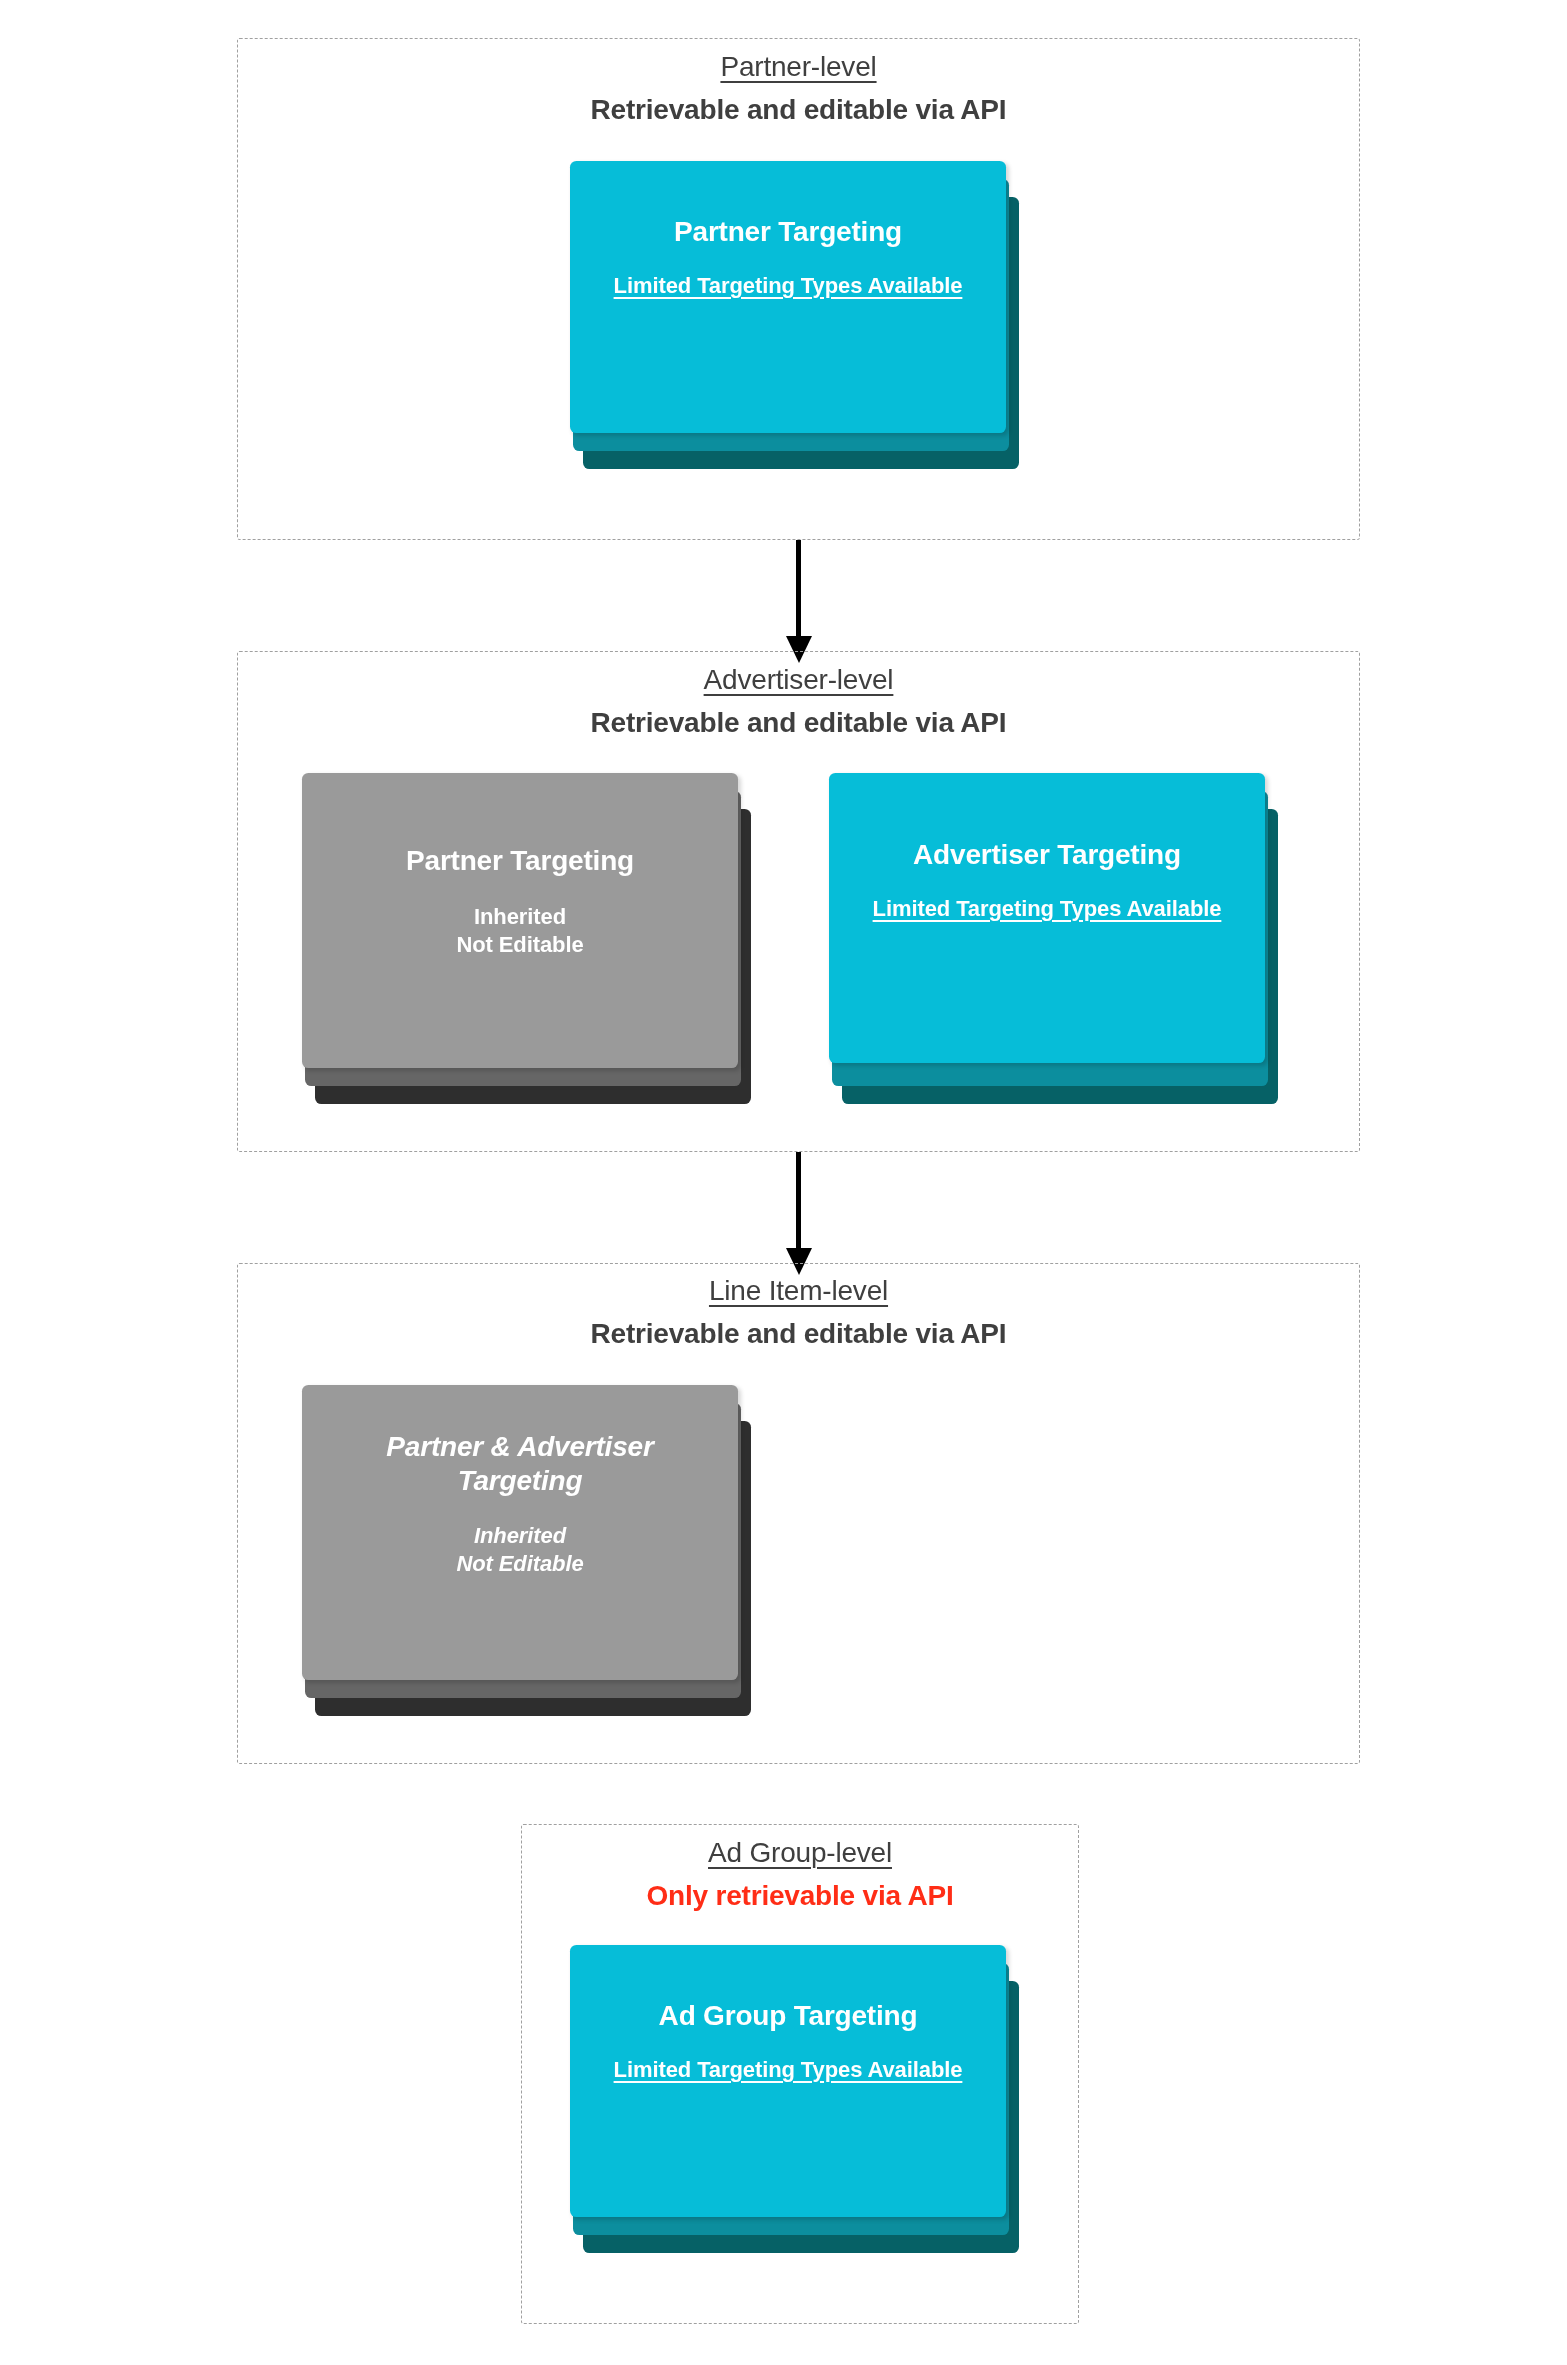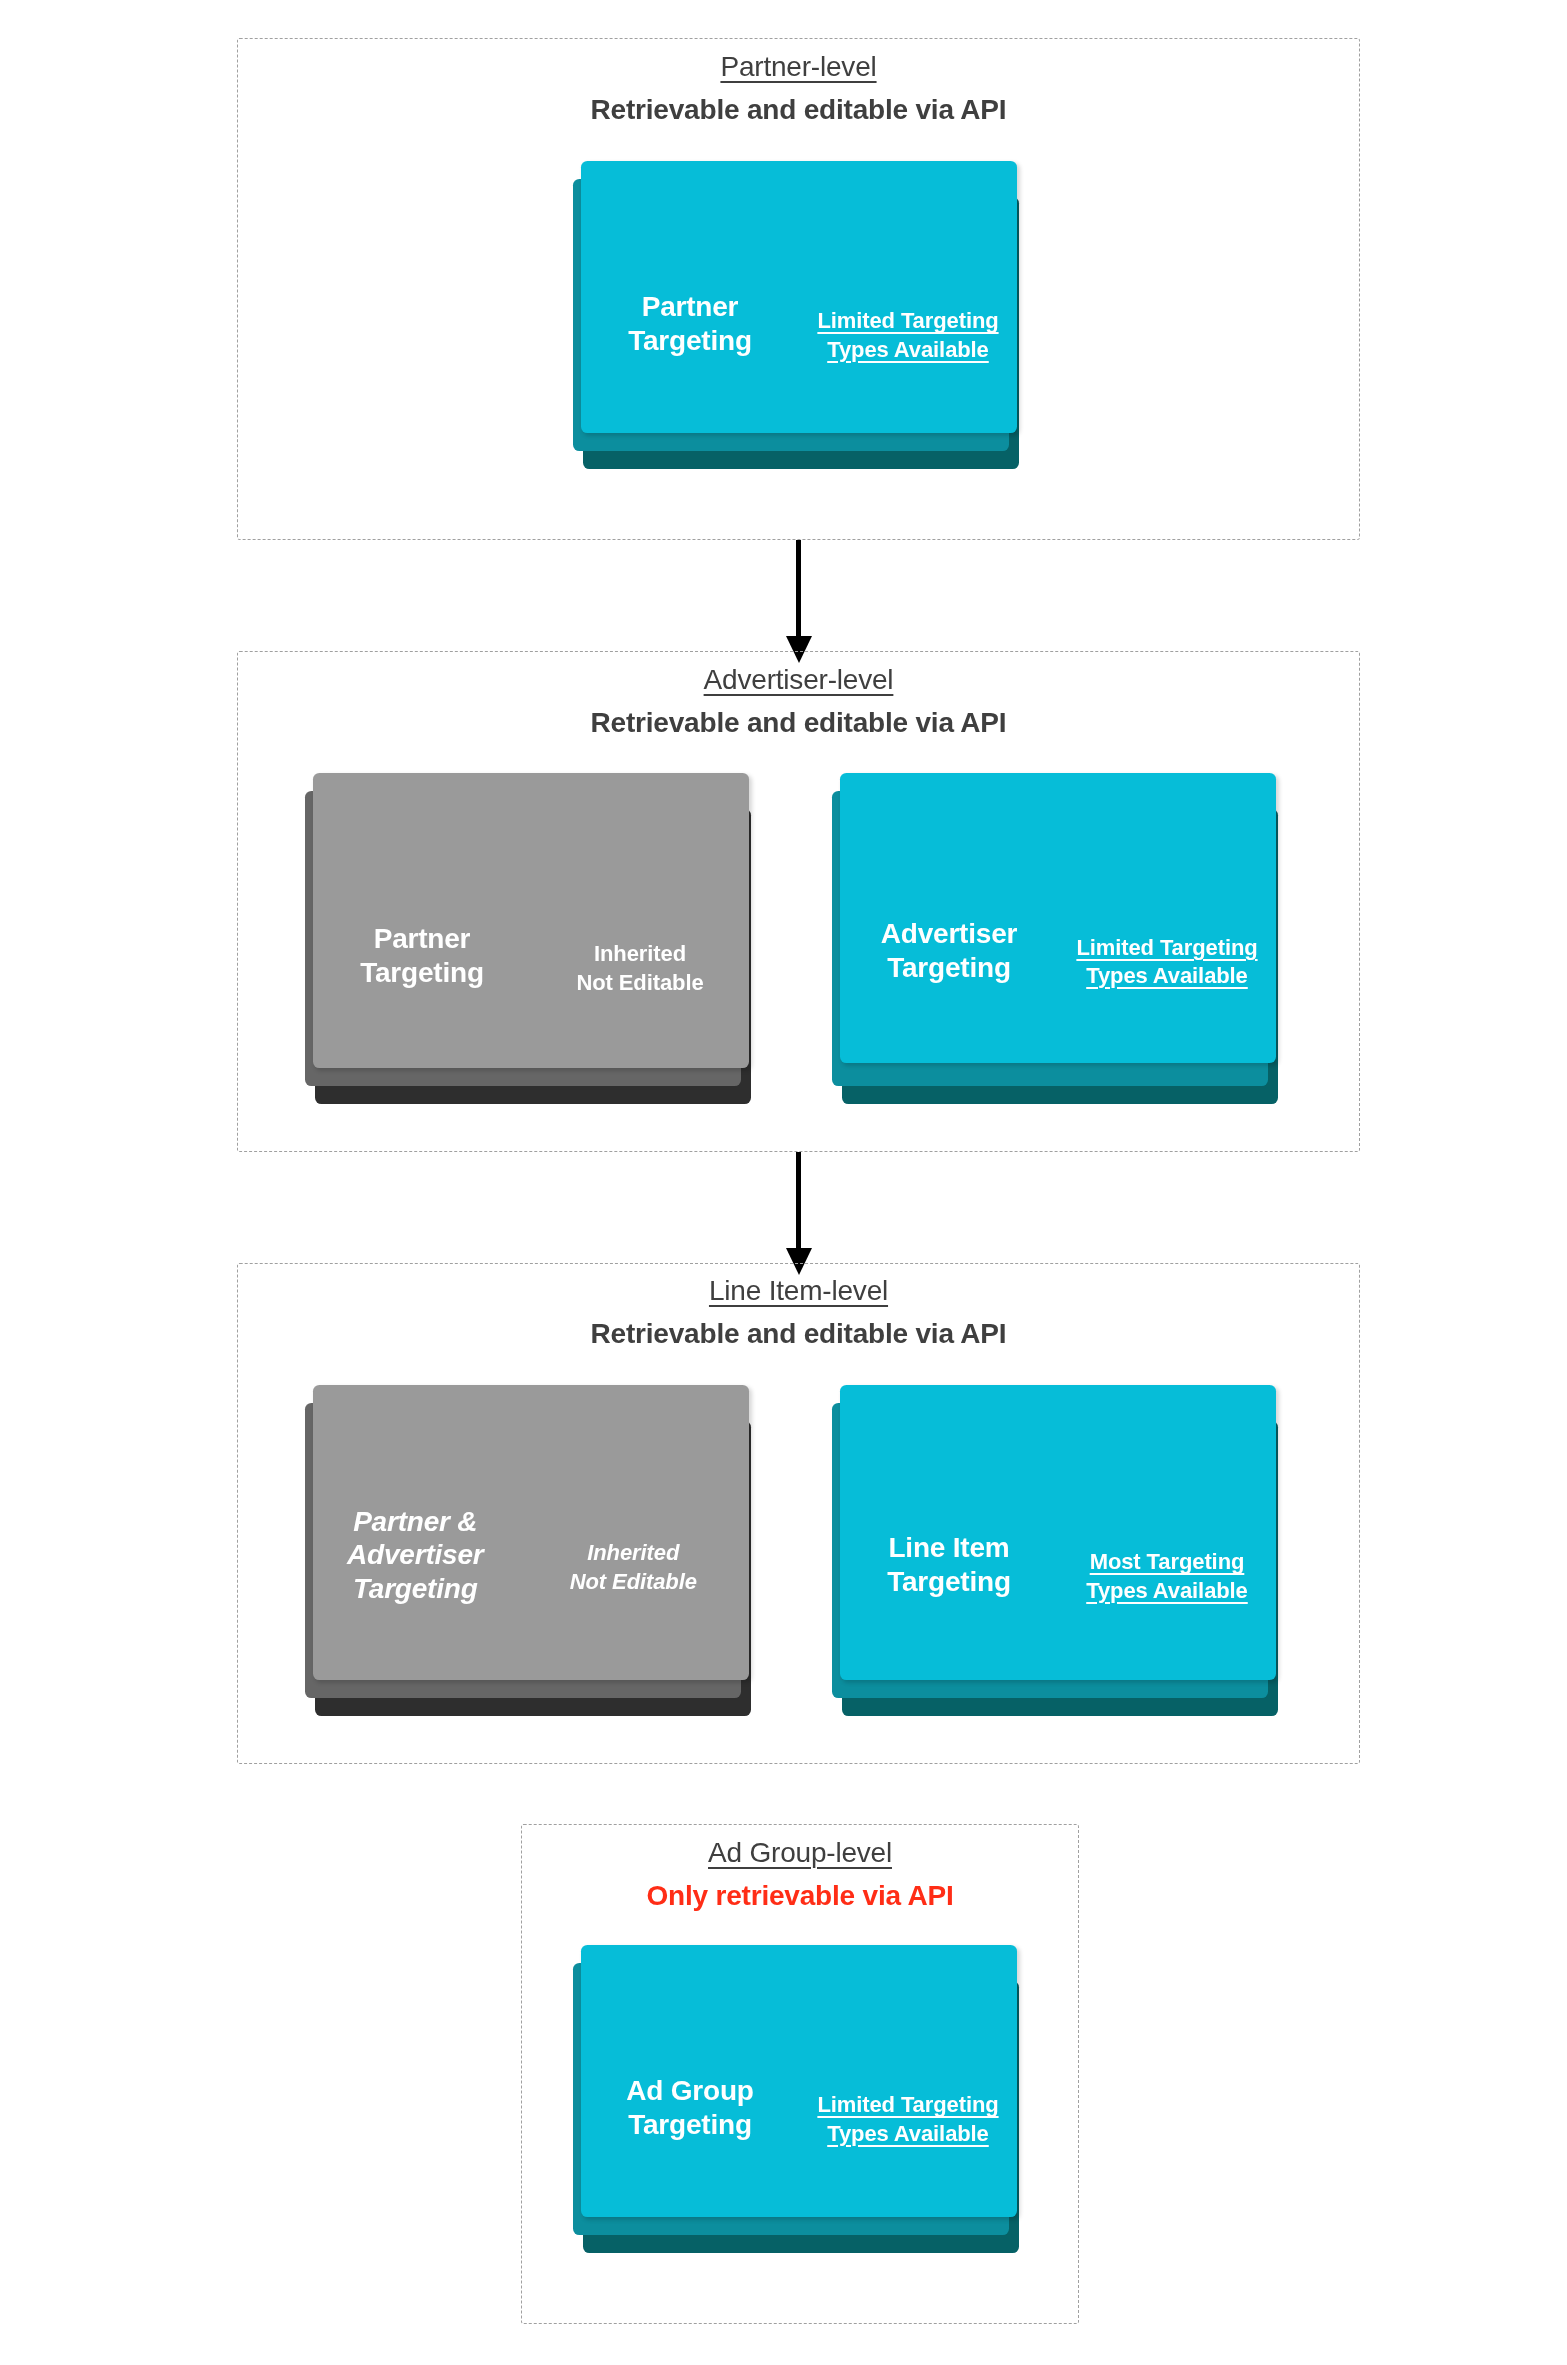--- a/index.html
+++ b/index.html
@@ -63,27 +63,27 @@
   }
 
   .card-layer {
     position: absolute;
     border-radius: 6.3px;
   }
 
   .card-layer.back2 { left: 19.6px; top: 36px; }
   .card-layer.back1 { left: 9.8px; top: 18px; }
   .card-layer.front {
-    left: 18px;
+    left: 7px;
     top: 0;
     box-shadow: 2.7px 2.7px 4.5px rgba(0,0,0,0.16);
     display: flex;
-    flex-direction: row;
+    flex-direction: column;
     align-items: center;
-    justify-content: center;
+    justify-content: flex-start;
   }
 
   
   .cyan .front { background: #06bdd8; }
   .cyan .back1 { background: #0c8e9e; }
   .cyan .back2 { background: #066166; }
 
   
   .gray .front { background: #9a9a9a; }
   .gray .back1 { background: #666666; }
@@ -204,28 +204,20 @@
   <div class="card-stack gray" style="left:295px; top:1385px; width:473px; height:348px;">
     <div class="card-layer back2" style="width:436px; height:295px;"></div>
     <div class="card-layer back1" style="width:436px; height:295px;"></div>
     <div class="card-layer front" style="width:436px; height:295px; padding-top:45px;font-style:italic;">
       <div class="card-title" style="width:76%;">Partner &amp; Advertiser Targeting</div>
       <div class="card-note" style="margin-top:25px; white-space:pre-line;">Inherited
 Not Editable</div>
     </div>
   </div>
 
-  <div class="card-stack cyan" style="left:822px; top:1385px; width:473px; height:348px;">
-    <div class="card-layer back2" style="width:436px; height:295px;"></div>
-    <div class="card-layer back1" style="width:436px; height:295px;"></div>
-    <div class="card-layer front" style="width:436px; height:295px; padding-top:65px;">
-      <div class="card-title">Line Item Targeting</div>
-      <div class="card-note underlined" style="margin-top:23px;">Most Targeting Types Available</div>
-    </div>
-  </div>
 
   <div class="level-box" style="left:521px; top:1824px; width:558px; height:500px;"></div>
 
   <div class="level-head" style="left:521px; top:1836px; width:558px;">
     <span class="level-title">Ad Group-level</span>
     <span class="level-sub alert">Only retrievable via API</span>
   </div>
 
   <div class="card-stack cyan" style="left:563px; top:1945px; width:455px; height:248px;">
     <div class="card-layer back2" style="width:436px; height:272px;"></div>

